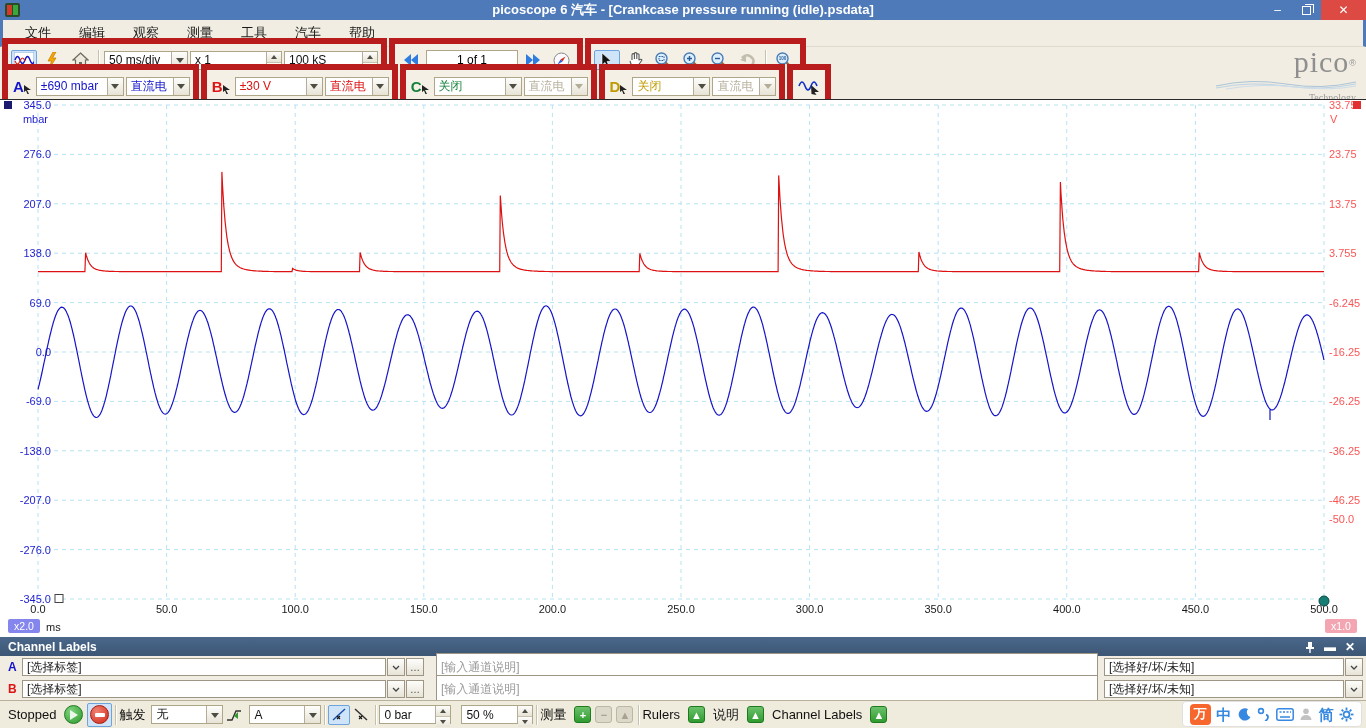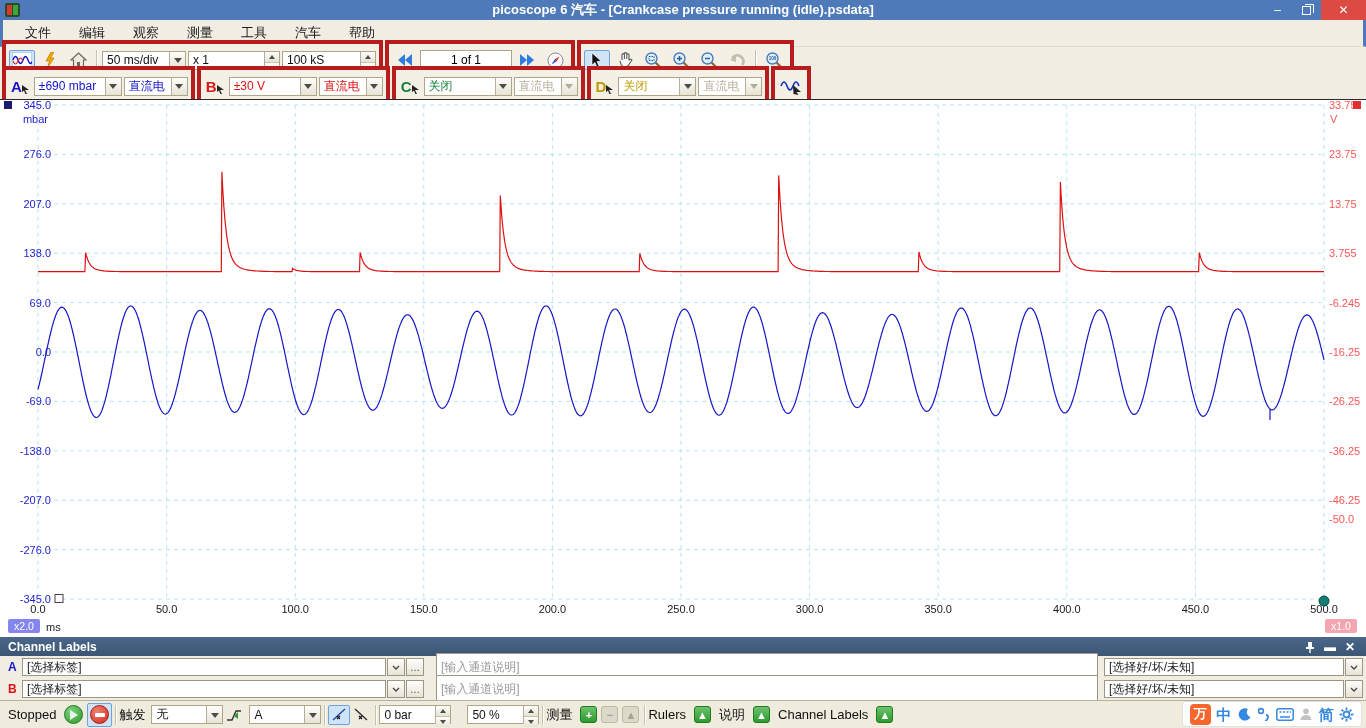--- a/index.html
+++ b/index.html
@@ -16,21 +16,21 @@
   .restore-glyph{width:9px;height:9px;border:1px solid #fff;position:relative;}
   .restore-glyph:before{content:'';position:absolute;left:2px;top:-3px;width:8px;height:8px;border:1px solid #fff;border-left:none;border-bottom:none;}
 
   
   .menubar{position:absolute;top:20px;left:0;right:0;height:27px;background:#f1ede2;border-left:3px solid #4e7ab9;border-right:3px solid #4e7ab9;display:flex;align-items:center;padding-left:12px;gap:8px;border-bottom:1px solid #e0dccd;}
   .menu-item{font-size:13px;color:#1a1a1a;padding:3px 10px;}
 
   
   .tb{position:absolute;left:0;right:0;height:26px;background:#f1ede2;display:flex;align-items:center;padding-left:2px;}
   .tb1{top:47px;} .tb2{top:73px;}
-  .tb-group{height:24px;border:4px solid #b91c1c;background:#f4f0e6;display:flex;align-items:center;padding:16px 3px;gap:2px;margin-right:2px;}
+  .tb-group{height:24px;border:6px solid #b91c1c;background:#f4f0e6;display:flex;align-items:center;padding:16px 3px;gap:2px;margin-right:2px;}
   .tbtn{width:26px;height:20px;display:flex;align-items:center;justify-content:center;border:1px solid transparent;border-radius:2px;}
   .tbtn.sel{background:#cfe4f8;border-color:#6ea4dd;}
   .vsep{width:1px;height:20px;background:#c6c0ae;box-shadow:1px 0 0 #fff;margin:0 3px;}
   .field{height:19px;background:#fff;border:1px solid #aea689;display:flex;align-items:center;font-size:12px;color:#111;}
   .field .val{flex:1;padding:0 4px;white-space:nowrap;overflow:hidden;}
   .dd-btn{width:16px;height:100%;border-left:1px solid #b5ad99;background:linear-gradient(#fdfdfb,#e7e3d6);display:flex;align-items:center;justify-content:center;}
   .dd-btn:after{content:'';border:4px solid transparent;border-top:5px solid #4d4d42;margin-top:5px;}
   .dd-btn.dis:after{border-top-color:#b3ac97;}
   .spin{width:15px;height:100%;display:flex;flex-direction:column;border-left:1px solid #b5ad99;}
   .spin div{flex:1;background:linear-gradient(#fdfdfb,#e7e3d6);display:flex;align-items:center;justify-content:center;}
@@ -294,20 +294,29 @@
     <div class="tb-group">
       <div class="tbtn">
         <svg width="22" height="17" viewBox="0 0 22 17">
           <path d="M1 8 Q4 0 7 8 T13 8 T19 8" fill="none" stroke="#1430c8" stroke-width="1.6"></path>
           <polygon points="13,7 21,14 16.5,14 18.5,17 13.5,16" fill="#222"></polygon>
         </svg>
       </div>
     </div>
   </div>
 
+  <div class="pico-logo">
+    <span class="pico-word">pico</span><span class="pico-reg">®</span>
+    <svg width="140" height="12" viewBox="0 0 140 12">
+      <path d="M0 8 Q35 0 70 6 T140 4" fill="none" stroke="#aac4d8" stroke-width="1"></path>
+      <path d="M0 10 Q35 3 70 8 T140 6" fill="none" stroke="#bcd2e2" stroke-width="1"></path>
+      <path d="M10 11 Q45 5 80 9 T140 8" fill="none" stroke="#cdddea" stroke-width="1"></path>
+    </svg>
+    <div class="pico-sub">Technology</div>
+  </div>
 
   <div class="graph">
     <svg id="plot-svg" width="1366" height="538">
         <line x1="38" y1="5.0" x2="1324" y2="5.0" stroke="#b7e3f2" stroke-dasharray="4 4"></line>
         <line x1="38" y1="54.4" x2="1324" y2="54.4" stroke="#b7e3f2" stroke-dasharray="4 4"></line>
         <line x1="38" y1="103.8" x2="1324" y2="103.8" stroke="#b7e3f2" stroke-dasharray="4 4"></line>
         <line x1="38" y1="153.2" x2="1324" y2="153.2" stroke="#b7e3f2" stroke-dasharray="4 4"></line>
         <line x1="38" y1="202.6" x2="1324" y2="202.6" stroke="#b7e3f2" stroke-dasharray="4 4"></line>
         <line x1="38" y1="252.0" x2="1324" y2="252.0" stroke="#b7e3f2" stroke-dasharray="4 4"></line>
         <line x1="38" y1="301.4" x2="1324" y2="301.4" stroke="#b7e3f2" stroke-dasharray="4 4"></line>
@@ -468,21 +477,21 @@
       </svg>
     </span>
     <span class="vsep"></span>
     <div class="field" style="width:72px">
       <span class="val">0 bar</span>
       <span class="spin">
           <div class="up"></div>
           <div class="dn"></div>
         </span>
     </div>
-    <div class="field" style="width:72px;margin-left:16px">
+    <div class="field" style="width:72px;margin-left:10px">
       <span class="val">50 %</span>
       <span class="spin">
           <div class="up"></div>
           <div class="dn"></div>
         </span>
     </div>
     <span class="vsep"></span>
     <span class="sb-txt">测量</span>
     <span class="sq-btn g-add">+</span>
     <span class="sq-btn g-dis">−</span>

